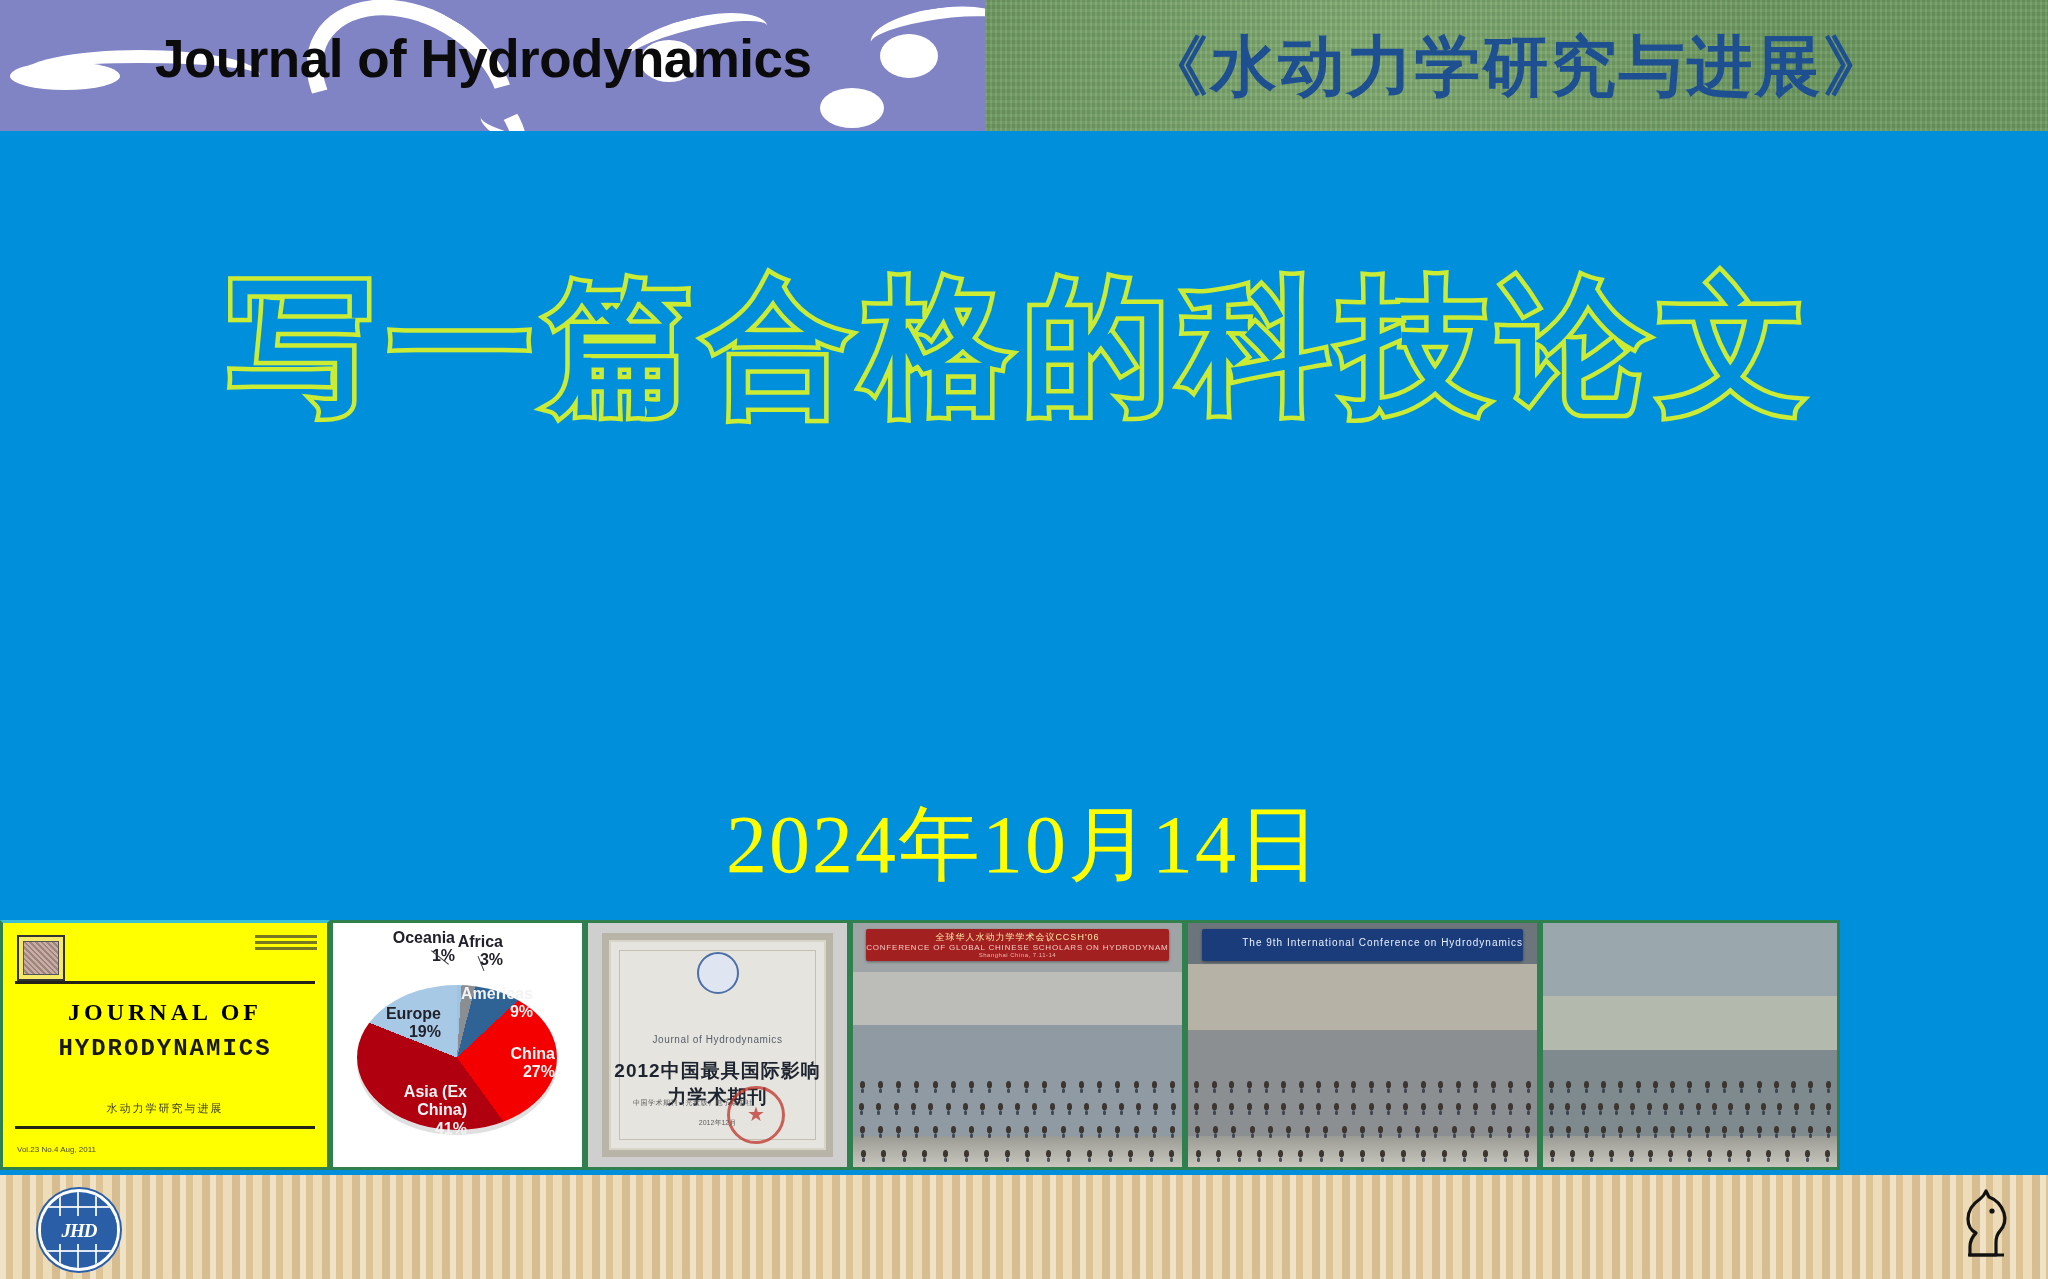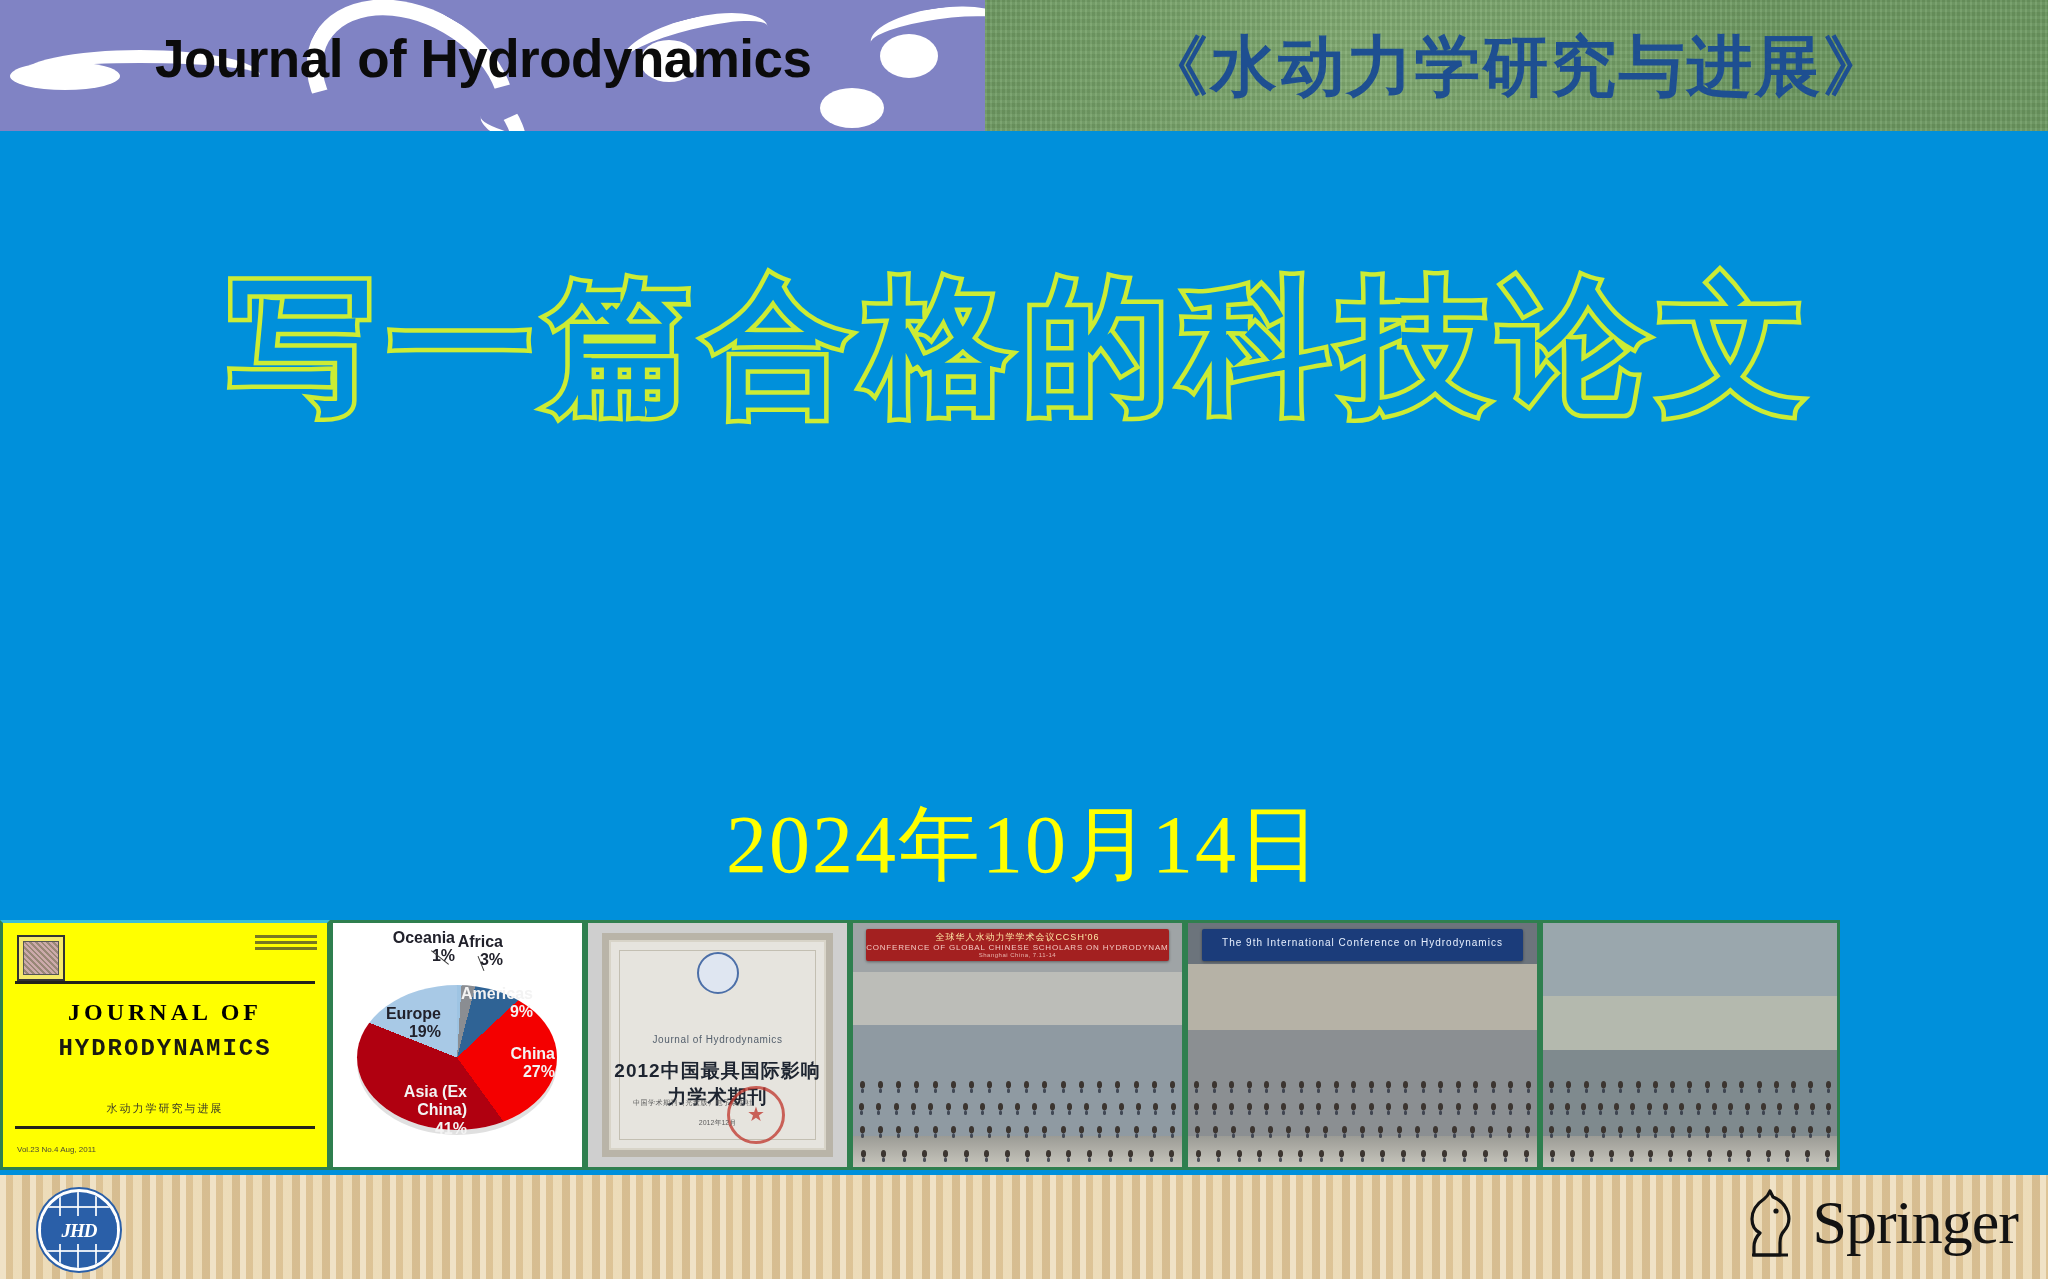--- a/index.html
+++ b/index.html
@@ -232,21 +232,21 @@
   .banner { position:absolute; left:4%; right:4%; top:6px; height:32px;
             background:#a32020; border-radius:2px;
             box-shadow: 0 1px 3px rgba(0,0,0,.4); overflow:hidden; }
   .banner-cn { position:absolute; left:0; right:0; top:2px; text-align:center;
                font-size:9px; color:#ffe9a6; letter-spacing:1px; white-space:nowrap; }
   .banner-en { position:absolute; left:0; right:0; top:14px; text-align:center;
                font-size:8px; color:#f3c7c0; letter-spacing:.8px; white-space:nowrap; }
   .banner-sub{ position:absolute; left:0; right:0; top:23px; text-align:center;
                font-size:6px; color:#e8b6ae; letter-spacing:.5px; white-space:nowrap; }
   .banner.blue { background:#1b3c7a; }
-  .banner.blue .banner-cn { color:#e7f0ff; font-size:10px; top:8px; }
+  .banner.blue .banner-cn { color:#e7f0ff; font-size:10px; top:8px;text-align:right; }
   
   .crowd { position:absolute; left:0; right:0; bottom:0; height:58%; }
   .row { position:absolute; left:0; right:0; display:flex; justify-content:space-around; }
   .head { width:5px; height:7px; border-radius:50% 50% 40% 40%;
           background:#3c3530; box-shadow:0 6px 0 -1px rgba(40,45,60,.75); }
   .r1 { bottom:56%; } .r2 { bottom:40%; } .r3 { bottom:24%; } .r4 { bottom:7%; }
   .floor { position:absolute; left:0; right:0; bottom:0; height:22%;
            background:linear-gradient(#9b9b95,#c8c6bd); }
 
   
@@ -661,17 +661,16 @@
     </div>
 
     <div class="springer">
       <svg width="62" height="74" viewBox="0 0 62 74">
         <path d="M14 70 L14 62 Q14 54 20 48 Q12 44 12 34 Q12 22 24 14
                  Q28 11 30 6 L33 12 Q44 16 48 28 Q51 38 44 46
                  Q40 50 40 58 L40 70 Z" fill="none" stroke="#121212" stroke-width="3.2" stroke-linejoin="round"></path>
         <circle cx="36" cy="26" r="2.6" fill="#121212"></circle>
         <path d="M12 70 L48 70" stroke="#121212" stroke-width="3.2"></path>
       </svg>
-      <span class="springer-name">Springer</span>
     </div>
   </div>
 
 </div>
 
 </body></html>

